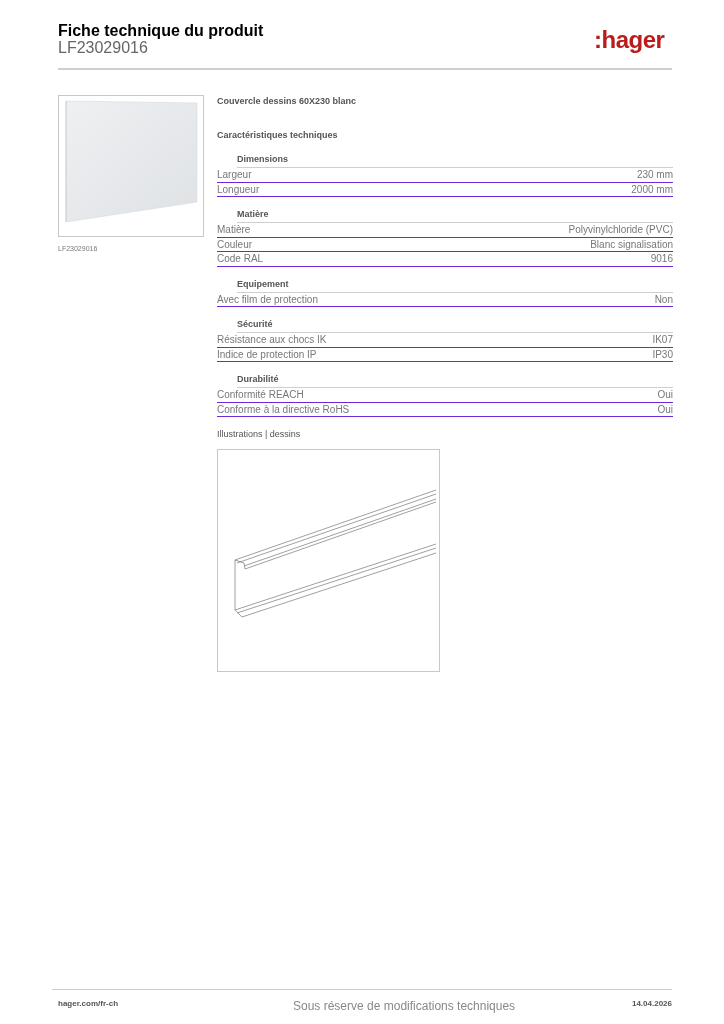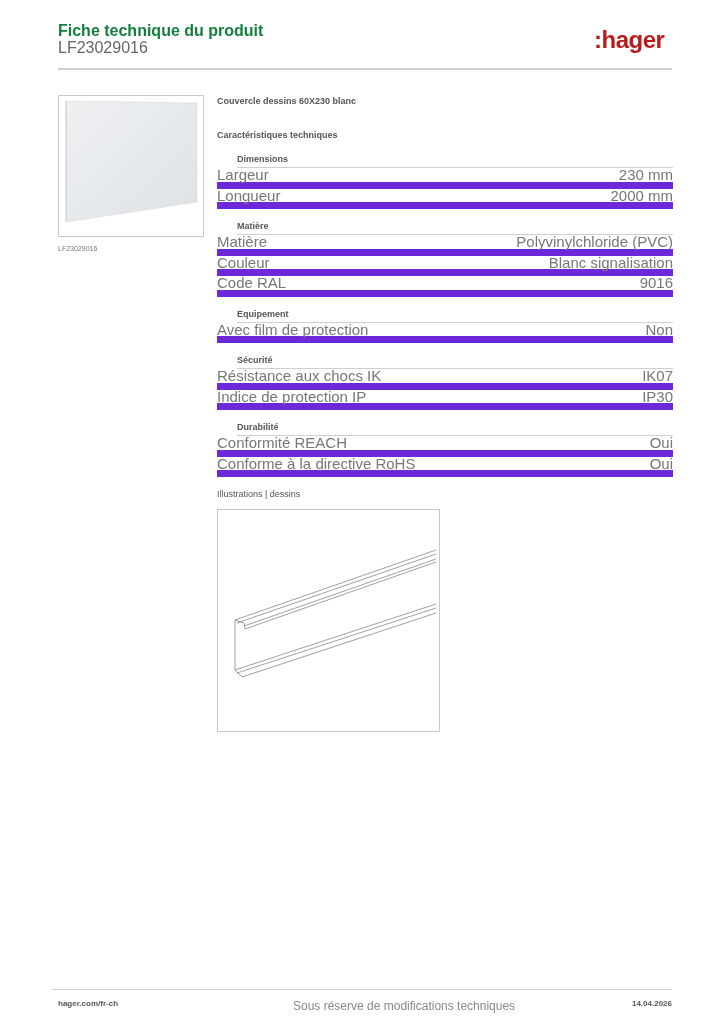--- a/index.html
+++ b/index.html
@@ -1,32 +1,32 @@
 <!DOCTYPE html>
 <html><head>
 <meta charset="utf-8">
 <style>
   html, body { margin: 0; padding: 0; background: #ffffff; }
   body { width: 724px; height: 1024px; position: relative; overflow: hidden;
          font-family: "Liberation Sans", sans-serif; color: #555; }
-  .header-title { position: absolute; left: 58px; top: 22px; font-size: 16px; font-weight: bold; color: #15803d; }
+  .header-title { position: absolute; left: 58px; top: 22px; font-size: 16px; font-weight: bold; color: #000000; }
   .header-sub { position: absolute; left: 58px; top: 39px; font-size: 16px; color: #666; }
   .logo { position: absolute; left: 594px; top: 26px; font-size: 24px; font-weight: bold; color: #b91c1c; letter-spacing: -0.5px; }
   .header-rule { position: absolute; left: 58px; top: 68px; width: 614px; height: 2px; background: #cfcfcf; }
 
   .thumb { position: absolute; left: 58px; top: 95px; width: 144px; height: 140px; border: 1px solid #c8c8c8; background: #fff; }
   .thumb svg { display: block; }
   .thumb-caption { position: absolute; left: 58px; top: 245px; font-size: 7px; color: #777; }
 
   .content { position: absolute; left: 217px; top: 96px; width: 456px; }
   .product-name { font-size: 9px; font-weight: bold; color: #555; height: 34px; }
   .section-title { font-size: 9px; font-weight: bold; color: #555; height: 24px; }
   .group { margin-bottom: 12px; }
   .group-title { font-size: 9px; font-weight: bold; color: #555; height: 13px; border-bottom: 1px solid #cfcfcf; margin-left: 20px; }
-  .row { display: flex; justify-content: space-between; font-size: 15px; color: #777; height: 13.5px; line-height: 13px; border-bottom: 7px solid #6d28d9; }
+  .row { display: flex; justify-content: space-between; font-size: 10px; color: #777; height: 13.5px; line-height: 13px; border-bottom: 1px solid #6d28d9; }
   .illus-title { font-size: 9px; font-weight: normal; color: #555; margin-top: 7px; height: 20px; }
   .drawing { width: 221px; height: 221px; border: 1px solid #c8c8c8; }
 
   .footer-rule { position: absolute; left: 52px; top: 989px; width: 620px; height: 1px; background: #cfcfcf; }
   .footer-left { position: absolute; left: 58px; top: 999px; font-size: 8px; font-weight: bold; color: #555; }
   .footer-center { position: absolute; left: 293px; top: 999px; font-size: 12px; color: #888; }
   .footer-right { position: absolute; right: 52px; top: 999px; font-size: 8px; font-weight: bold; color: #555; text-align: right; }
 </style>
 </head>
 <body>

